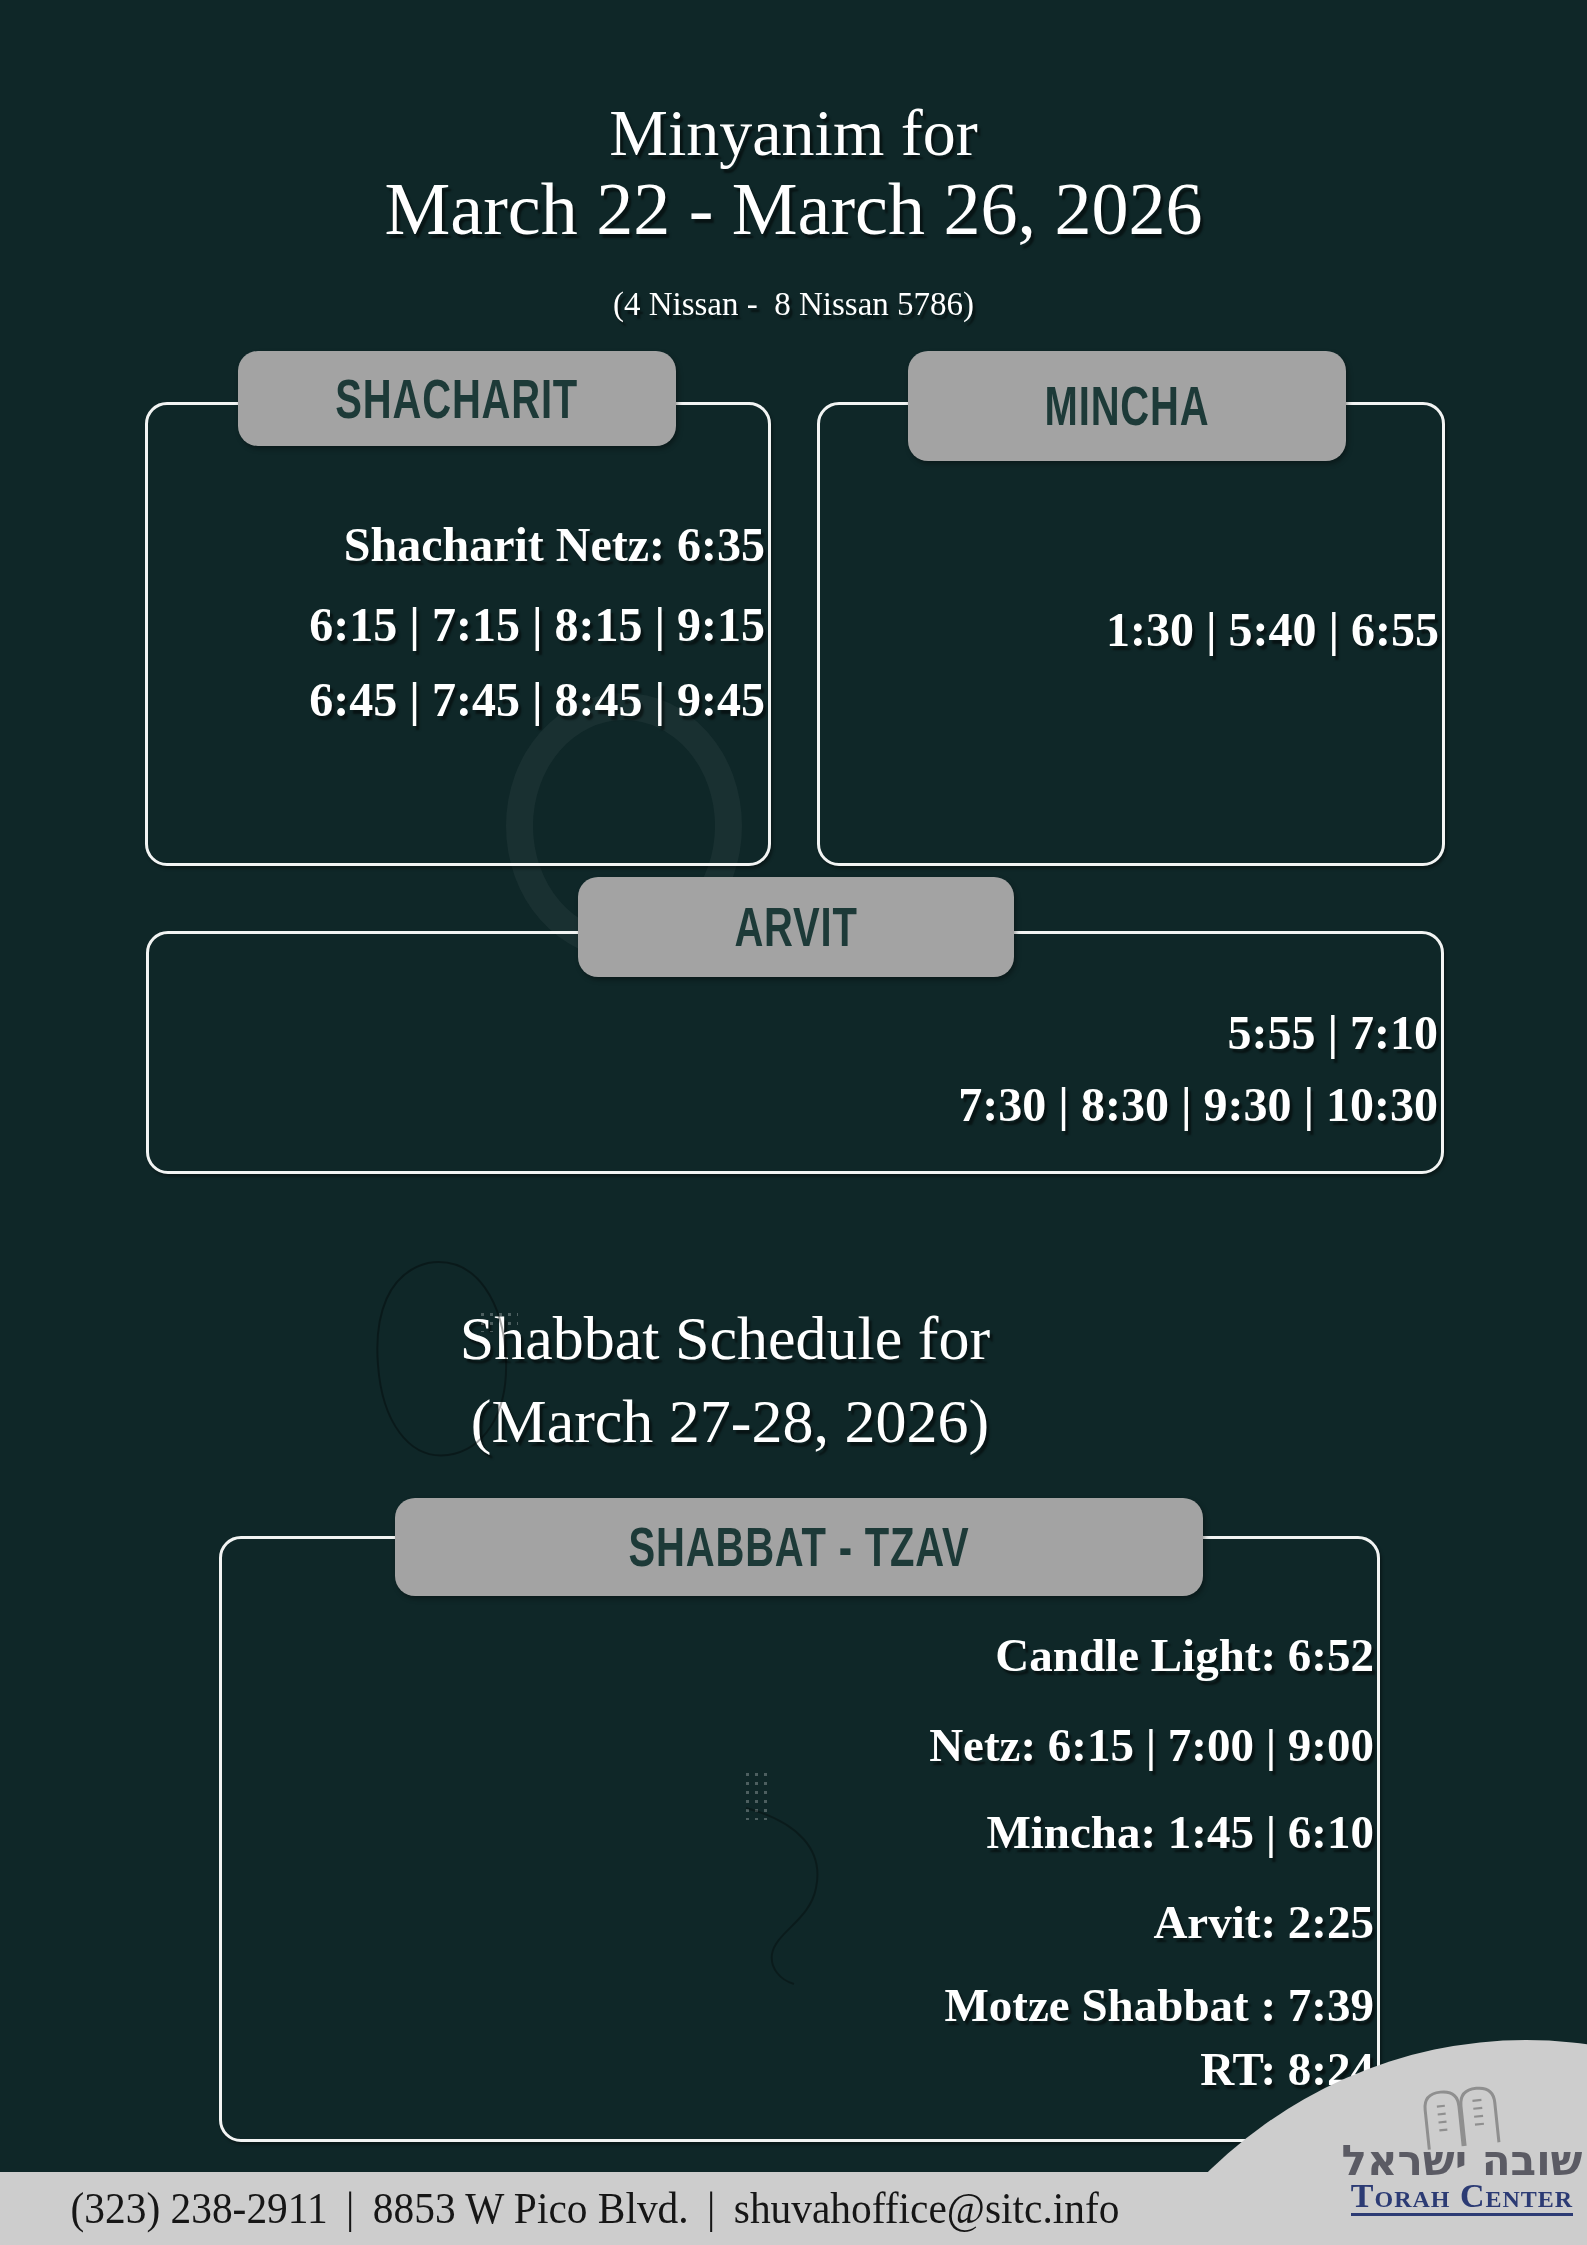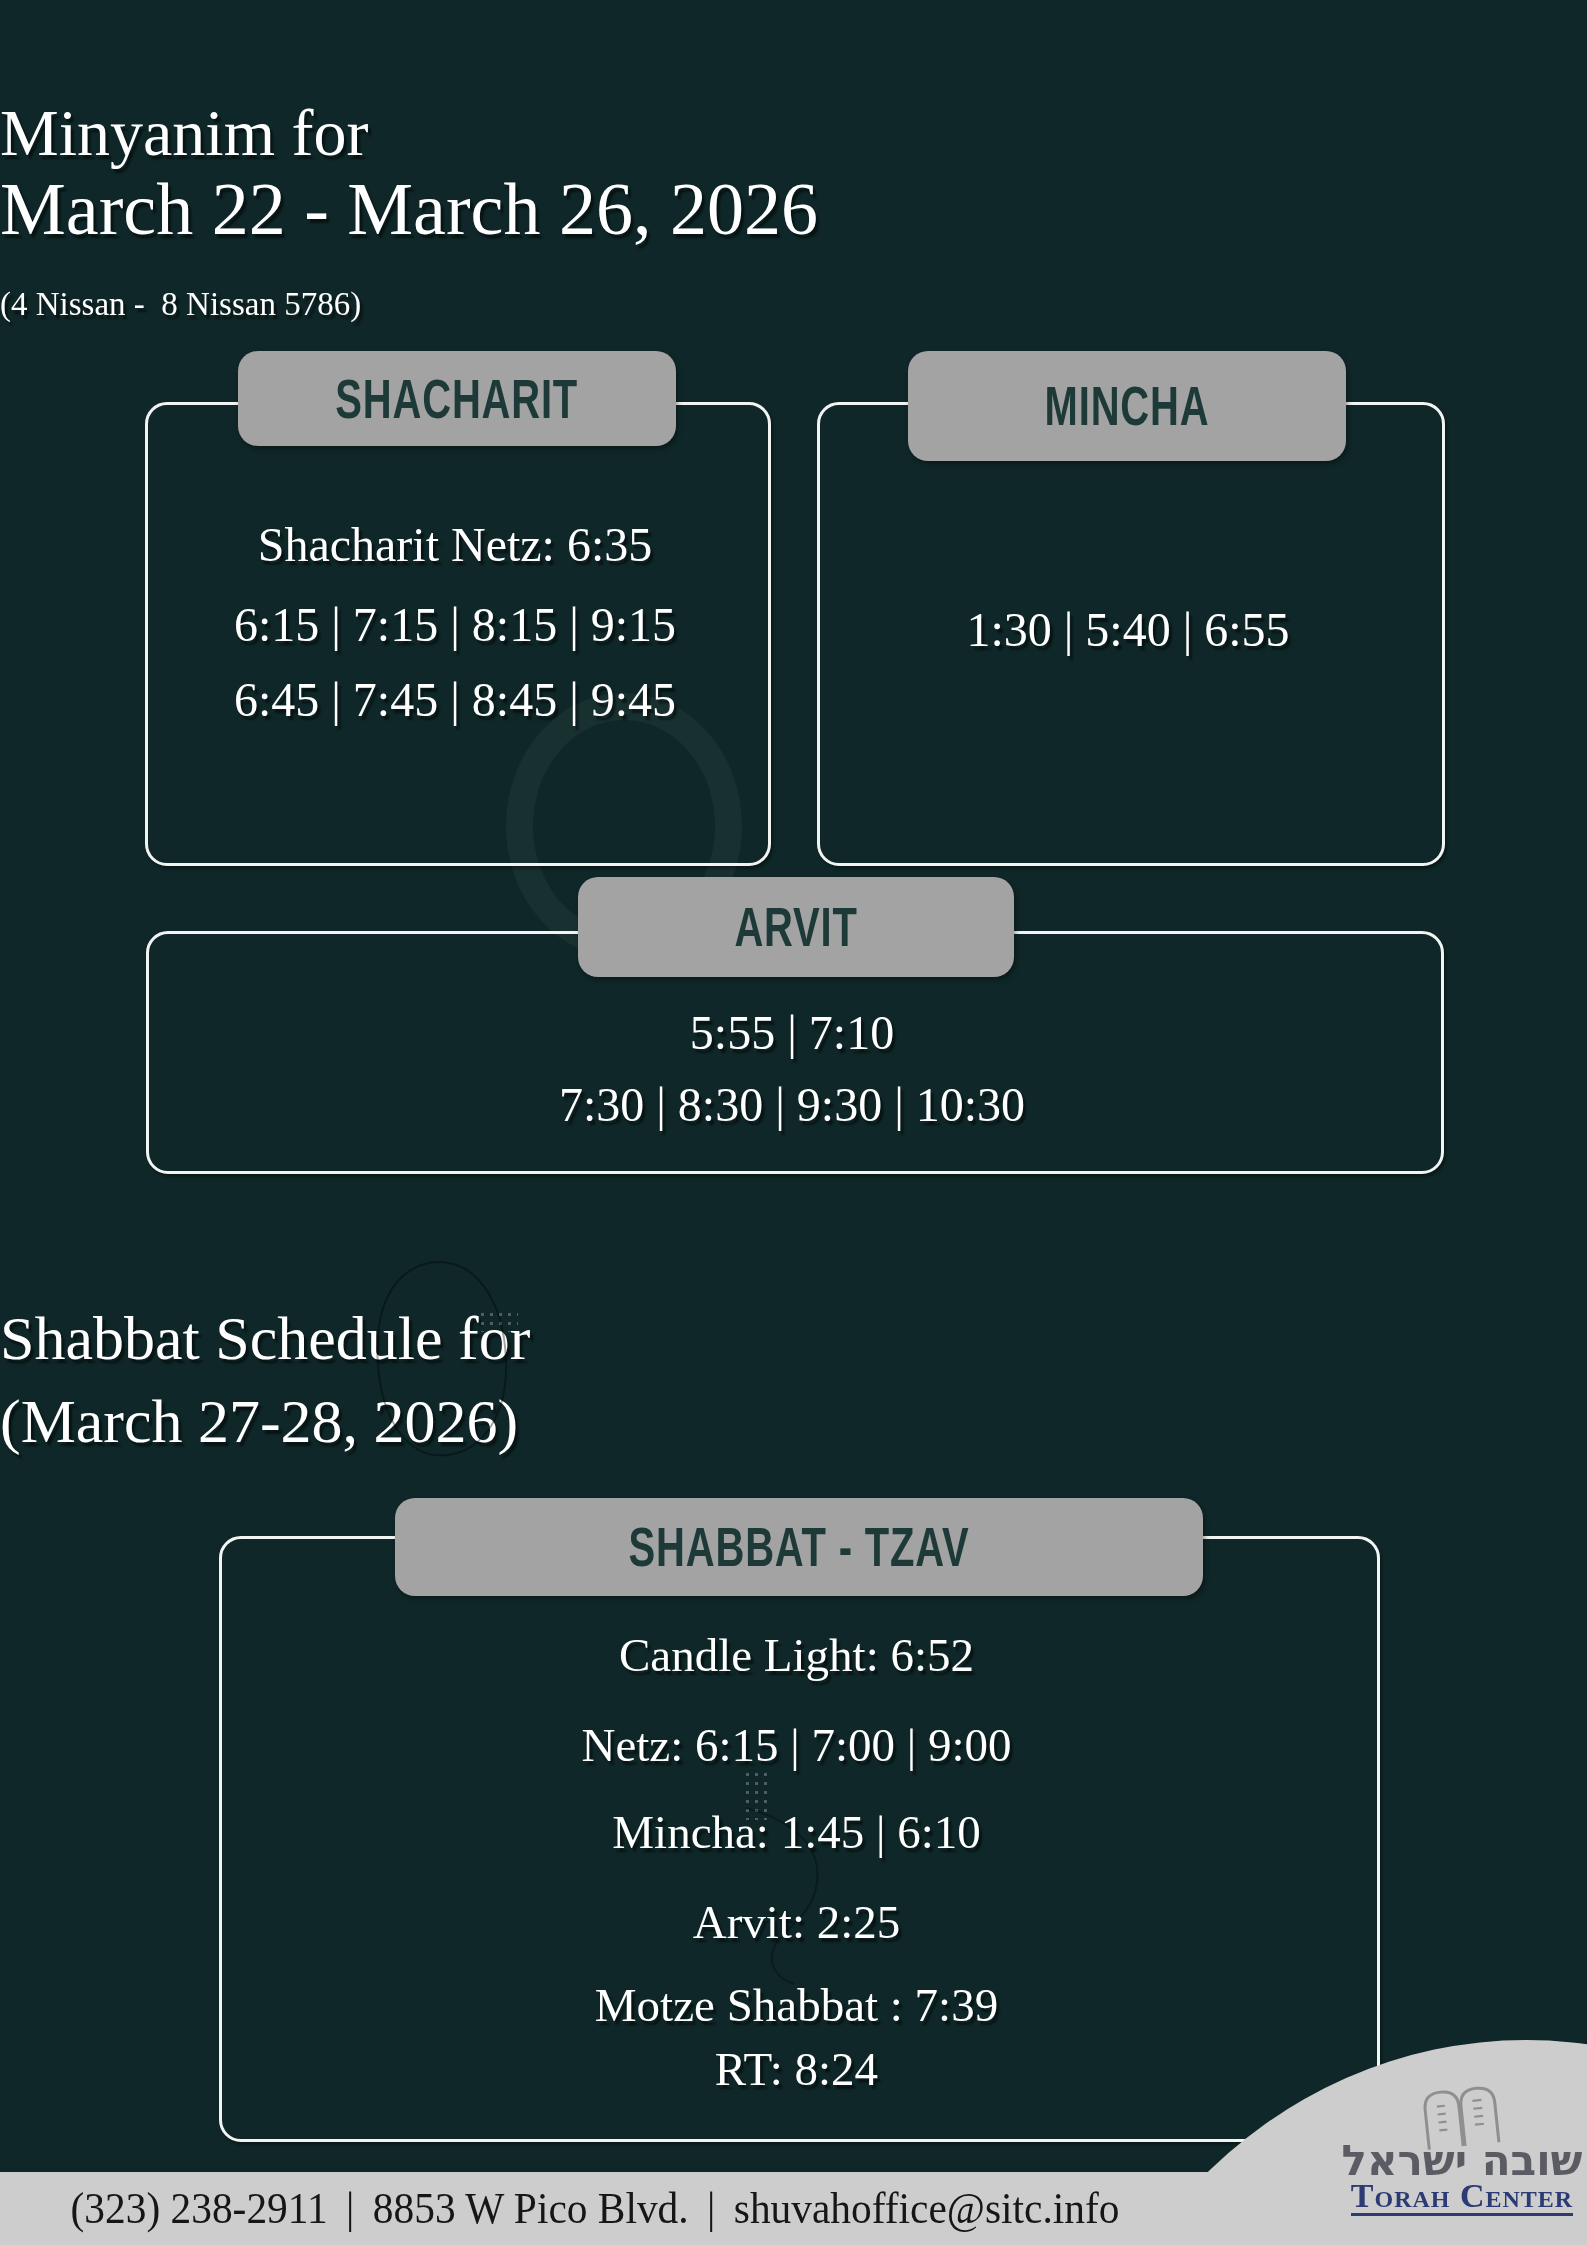--- a/index.html
+++ b/index.html
@@ -15,21 +15,21 @@
   }
   .dots {
     position:absolute; z-index:1;
     background-image:radial-gradient(rgba(255,255,255,0.26) 1.5px, transparent 1.7px);
     background-size:9px 9px;
   }
   #dots1 { left:478px; top:1310px; width:40px; height:22px; }
   #dots2 { left:743px; top:1770px; width:28px; height:50px; }
   .squiggle { position:absolute; z-index:1; }
   
-  .center-text { position:absolute; left:0; width:100%; text-align:left; color:#ffffff; }
+  .center-text { position:absolute; left:0; width:100%; text-align:center; color:#ffffff; }
   .shadowed { text-shadow:3px 4px 2px rgba(0,0,0,0.5); }
   .title1 { top:100px; font-size:66px; line-height:1; }
   .title2 { top:172px; font-size:74px; line-height:1; }
   .nissan { top:288px; font-size:33px; line-height:1; white-space:pre; }
   .shab-head1 { top:1307px; left:0; width:1450px; font-size:62px; line-height:1; }
   .shab-head2 { top:1390px; left:0; width:1460px; font-size:62px; line-height:1; }
   
   .box {
     position:absolute; border:3px solid #f2f4f3; border-radius:22px; z-index:2;
     box-shadow:2px 3px 3px rgba(0,0,0,0.35);
@@ -45,21 +45,21 @@
     color:#1d3a38; font-family:"Liberation Sans", sans-serif; font-weight:bold;
     box-shadow:2px 3px 5px rgba(0,0,0,0.35);
   }
   .tab .cond { display:inline-block; transform:scale(0.8,1.1); letter-spacing:1px; white-space:nowrap; }
   #tab-shacharit { left:238px;  top:351px;  width:438px; height:95px;  font-size:50px; }
   #tab-mincha    { left:908px;  top:351px;  width:438px; height:110px;  font-size:50px; }
   #tab-arvit     { left:578px;  top:877px;  width:436px; height:100px; font-size:50px; }
   #tab-shabbat   { left:395px;  top:1498px; width:808px; height:98px;  font-size:50px; }
   
   .time-line {
-    position:absolute; text-align:center; color:#ffffff; font-weight:normal;
+    position:absolute; text-align:right; color:#ffffff; font-weight:bold;
     font-size:48px; line-height:48px; z-index:4;
     text-shadow:3px 4px 2px rgba(0,0,0,0.5);
   }
   .in-shacharit { left:145px; width:620px; }
   .in-mincha    { left:817px; width:622px; }
   .in-arvit     { left:146px; width:1292px; }
   .in-shabbat   { left:219px; width:1155px; font-size:47px; line-height:47px; }
   
   .logo-circle {
     position:absolute; left:1056px; top:2040px; width:940px; height:1000px;

